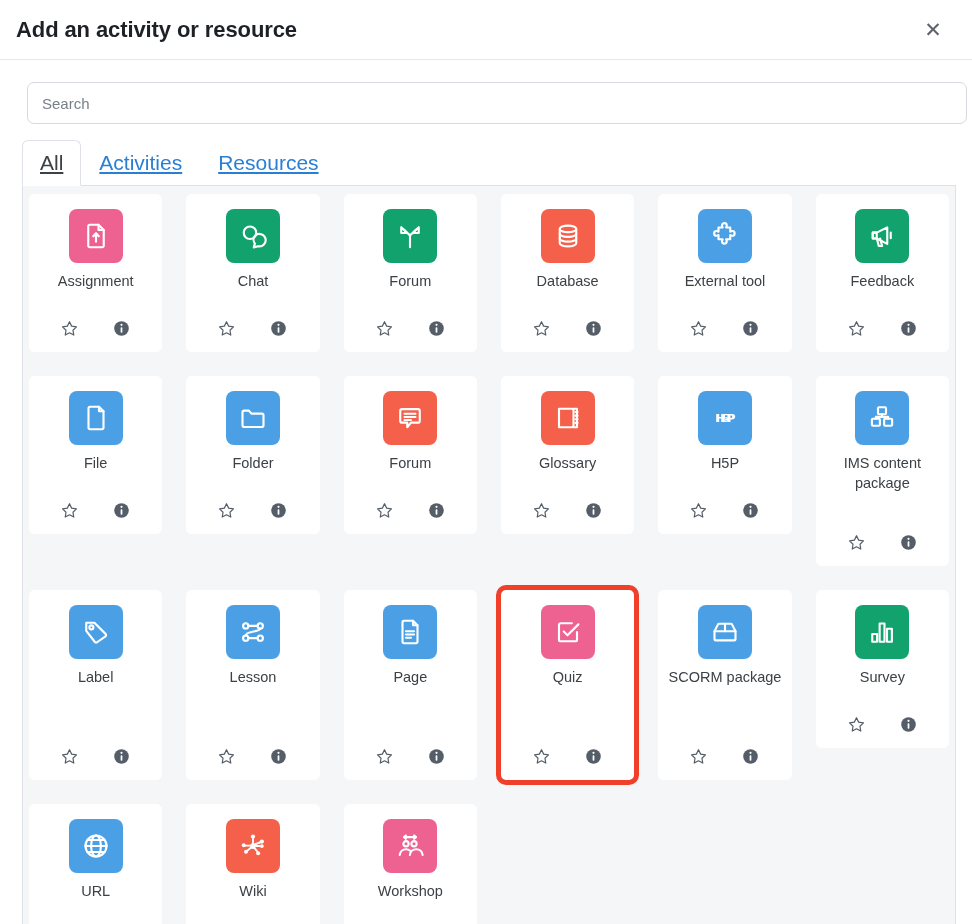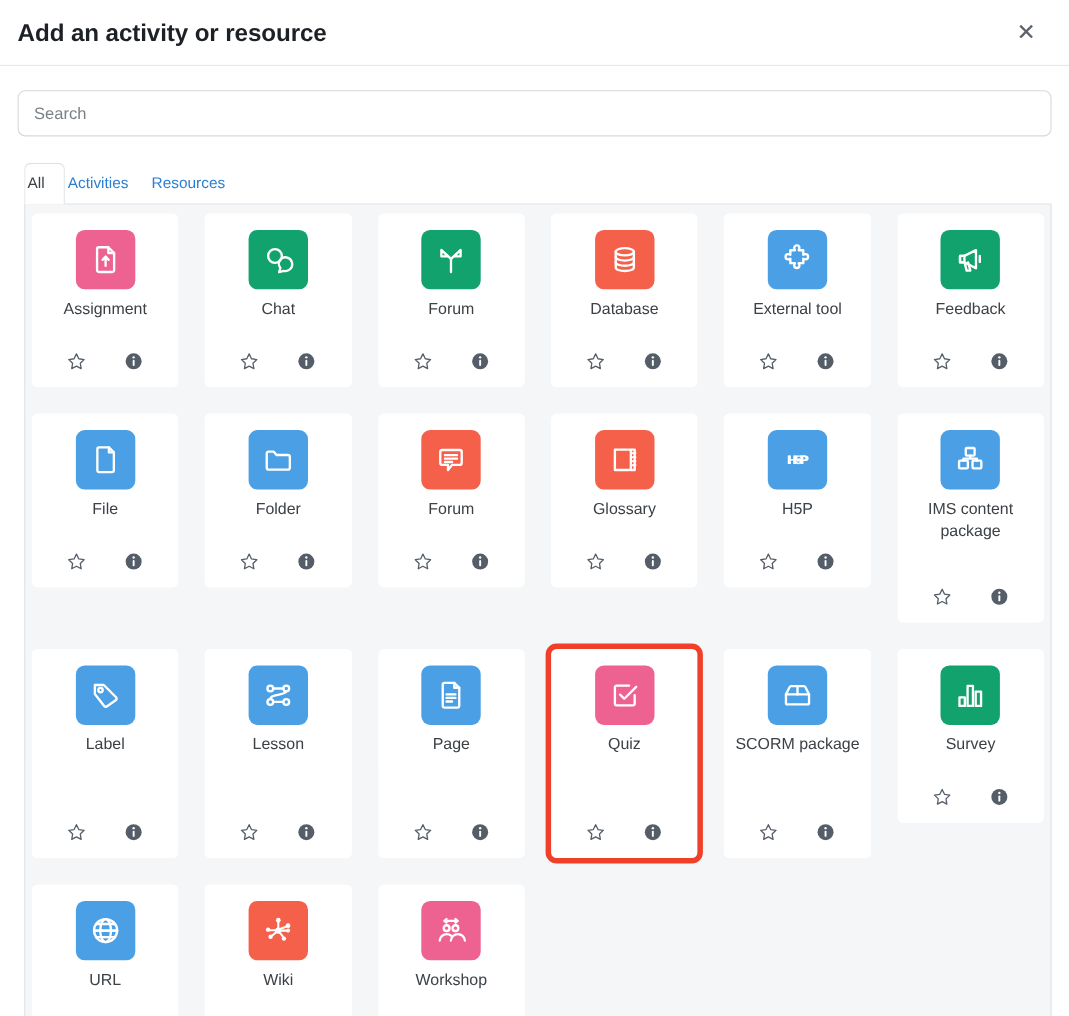--- a/index.html
+++ b/index.html
@@ -49,21 +49,21 @@
     line-height: 1;
     padding: 0;
     font-family: "Liberation Sans", sans-serif;
   }
 
   
   .modal-body {
     padding: 22px 16px 0 16px;
   }
 
-  .search-wrap { margin-bottom: 22px; }
+  .search-wrap { margin-bottom: 22px; margin-left: 11px; }
   .search-input {
     width: 940px;
     height: 42px;
     border: 1px solid #d6d9dd;
     border-radius: 7px;
     padding: 0 14px;
     font-size: 15px;
     color: #1d2125;
     font-family: "Liberation Sans", sans-serif;
     background: #fff;
@@ -75,31 +75,32 @@
   .tabs {
     display: flex;
     align-items: flex-end;
     border-bottom: 1px solid #dee2e6;
     margin: 0 0 0 6px;
     padding-left: 0;
     height: 40px;
     position: relative;
   }
   .tab {
-    font-size: 14px;
+    font-size: 21px;
     color: #2a7fd4;
-    padding: 9px 17px 10px 2px;
+    padding: 9px 17px 10px 17px;
     border: 1px solid transparent;
     border-radius: 6px 6px 0 0;
     cursor: pointer;
     line-height: 1.2;
     position: relative;
     top: 1px;
     background: transparent;
     white-space: nowrap;
+    text-decoration: underline;
   }
   .tab.active {
     color: #3c4146;
     background: #ffffff;
     border-color: #dee2e6 #dee2e6 #ffffff;
   }
 
   
   .grid-area {
     background: #f5f6f8;

